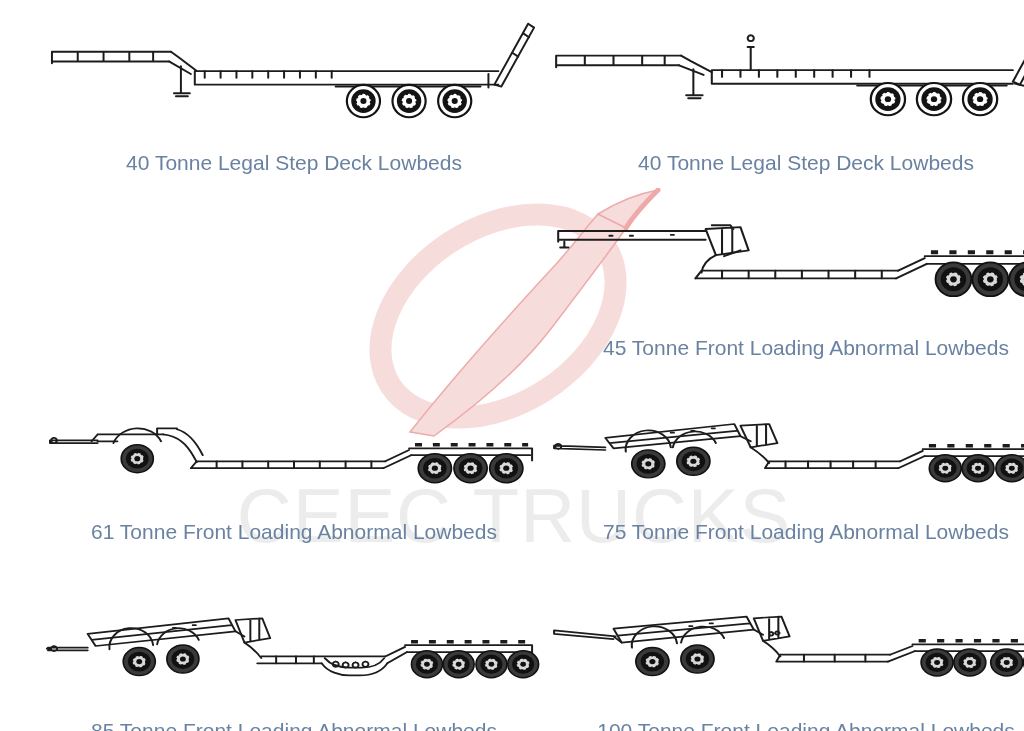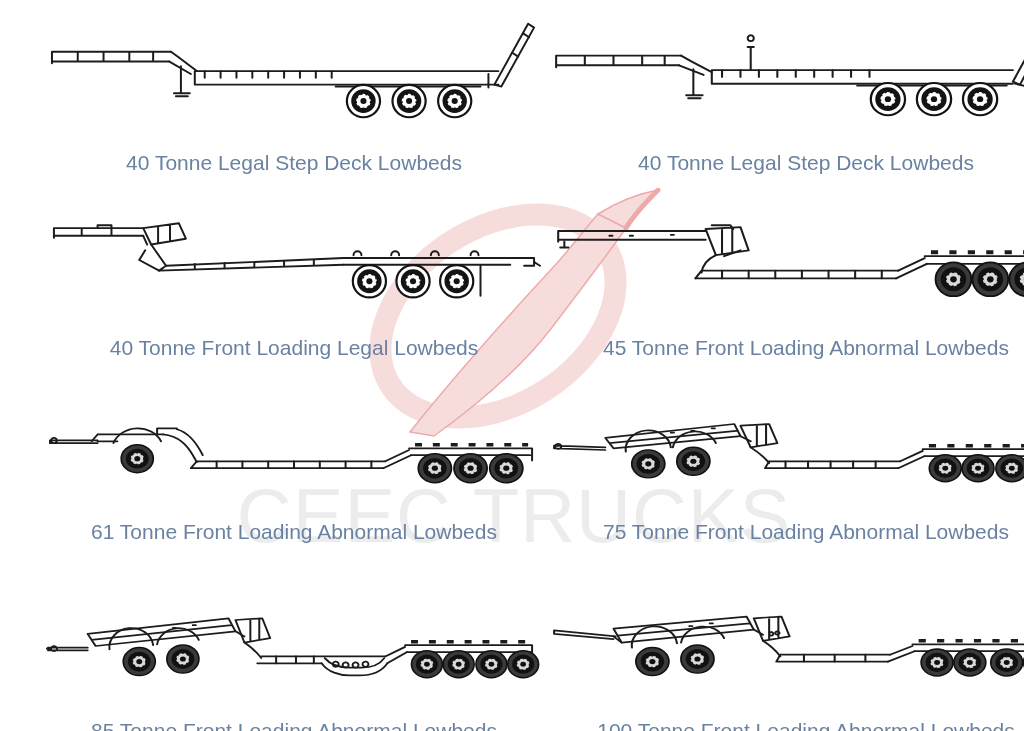--- a/index.html
+++ b/index.html
@@ -100,37 +100,20 @@
       <path d="M300 72 H446"></path>
       <path d="M452 68 L484 6 M459 71 L490 10 M484 6 L490 10 M452 68 L459 71"></path>
       <path d="M454 70 L497 80 M479 26 l6 4"></path>
       <use href="#wh" transform="translate(330,86) scale(0.88)"></use>
       <use href="#wh" transform="translate(375,86) scale(0.88)"></use>
       <use href="#wh" transform="translate(420,86) scale(0.88)"></use>
     </svg>
     <figcaption class="caption">40 Tonne Legal Step Deck Lowbeds</figcaption>
   </figure>
 
-  <figure class="cell c2">
-    <svg class="draw" viewBox="0 0 500 120" preserveAspectRatio="none">
-      <path d="M8 27 V37 M8 27 H98 M8 35 H98 M36 27 V35 M66 27 V35"></path>
-      <path d="M52 24 h14 M52 24 V27 M66 24 V27"></path>
-      <path d="M98 27 L134 22 L141 38 L106 44 Z M113 25 V42 M125 23 V40"></path>
-      <path d="M106 44 L121 66 M98 35 L102 44 M100 50 L94 60 M94 60 L114 71"></path>
-      <path d="M121 66 L300 58 M114 71 L300 65 M114 71 L121 66"></path>
-      <path d="M150 64 V69 M180 63 V68 M210 62 V67 M240 61 V66 M270 60 V65"></path>
-      <path d="M300 58 H492 M300 65 H468 M492 58 V66 H482"></path>
-      <path d="M310 55 a4 4 0 0 1 8 0 M348 55 a4 4 0 0 1 8 0 M388 55 a4 4 0 0 1 8 0 M428 55 a4 4 0 0 1 8 0"></path>
-      <path d="M438 66 V97 M492 62 l6 4"></path>
-      <use href="#wh" transform="translate(326,82) scale(0.88)"></use>
-      <use href="#wh" transform="translate(370,82) scale(0.88)"></use>
-      <use href="#wh" transform="translate(414,82) scale(0.88)"></use>
-    </svg>
-    <figcaption class="caption">40 Tonne Front Loading Legal Lowbeds</figcaption>
-  </figure>
 
   <figure class="cell c3">
     <svg class="draw" viewBox="0 0 500 120" preserveAspectRatio="none">
       <path d="M8 30 V41 M8 30 H152 M8 39 H152 M14 41 V47 M10 47 h8"></path>
       <path d="M58 35 h3 M78 35 h3 M118 34 h3"></path>
       <path d="M152 28 L186 26 L194 50 L162 55 Z M168 27 V53 M178 27 V52 M158 24 h18 l3 4"></path>
       <path d="M162 55 C152 60 149 66 148 73 M186 50 L170 56"></path>
       <path d="M148 71 H340 M142 79 H338 M142 79 L148 71"></path>
       <path d="M168 71 V79 M194 71 V79 M220 71 V79 M246 71 V79 M272 71 V79 M298 71 V79 M324 71 V79"></path>
       <path d="M340 71 L366 58 M338 79 L368 64"></path>

